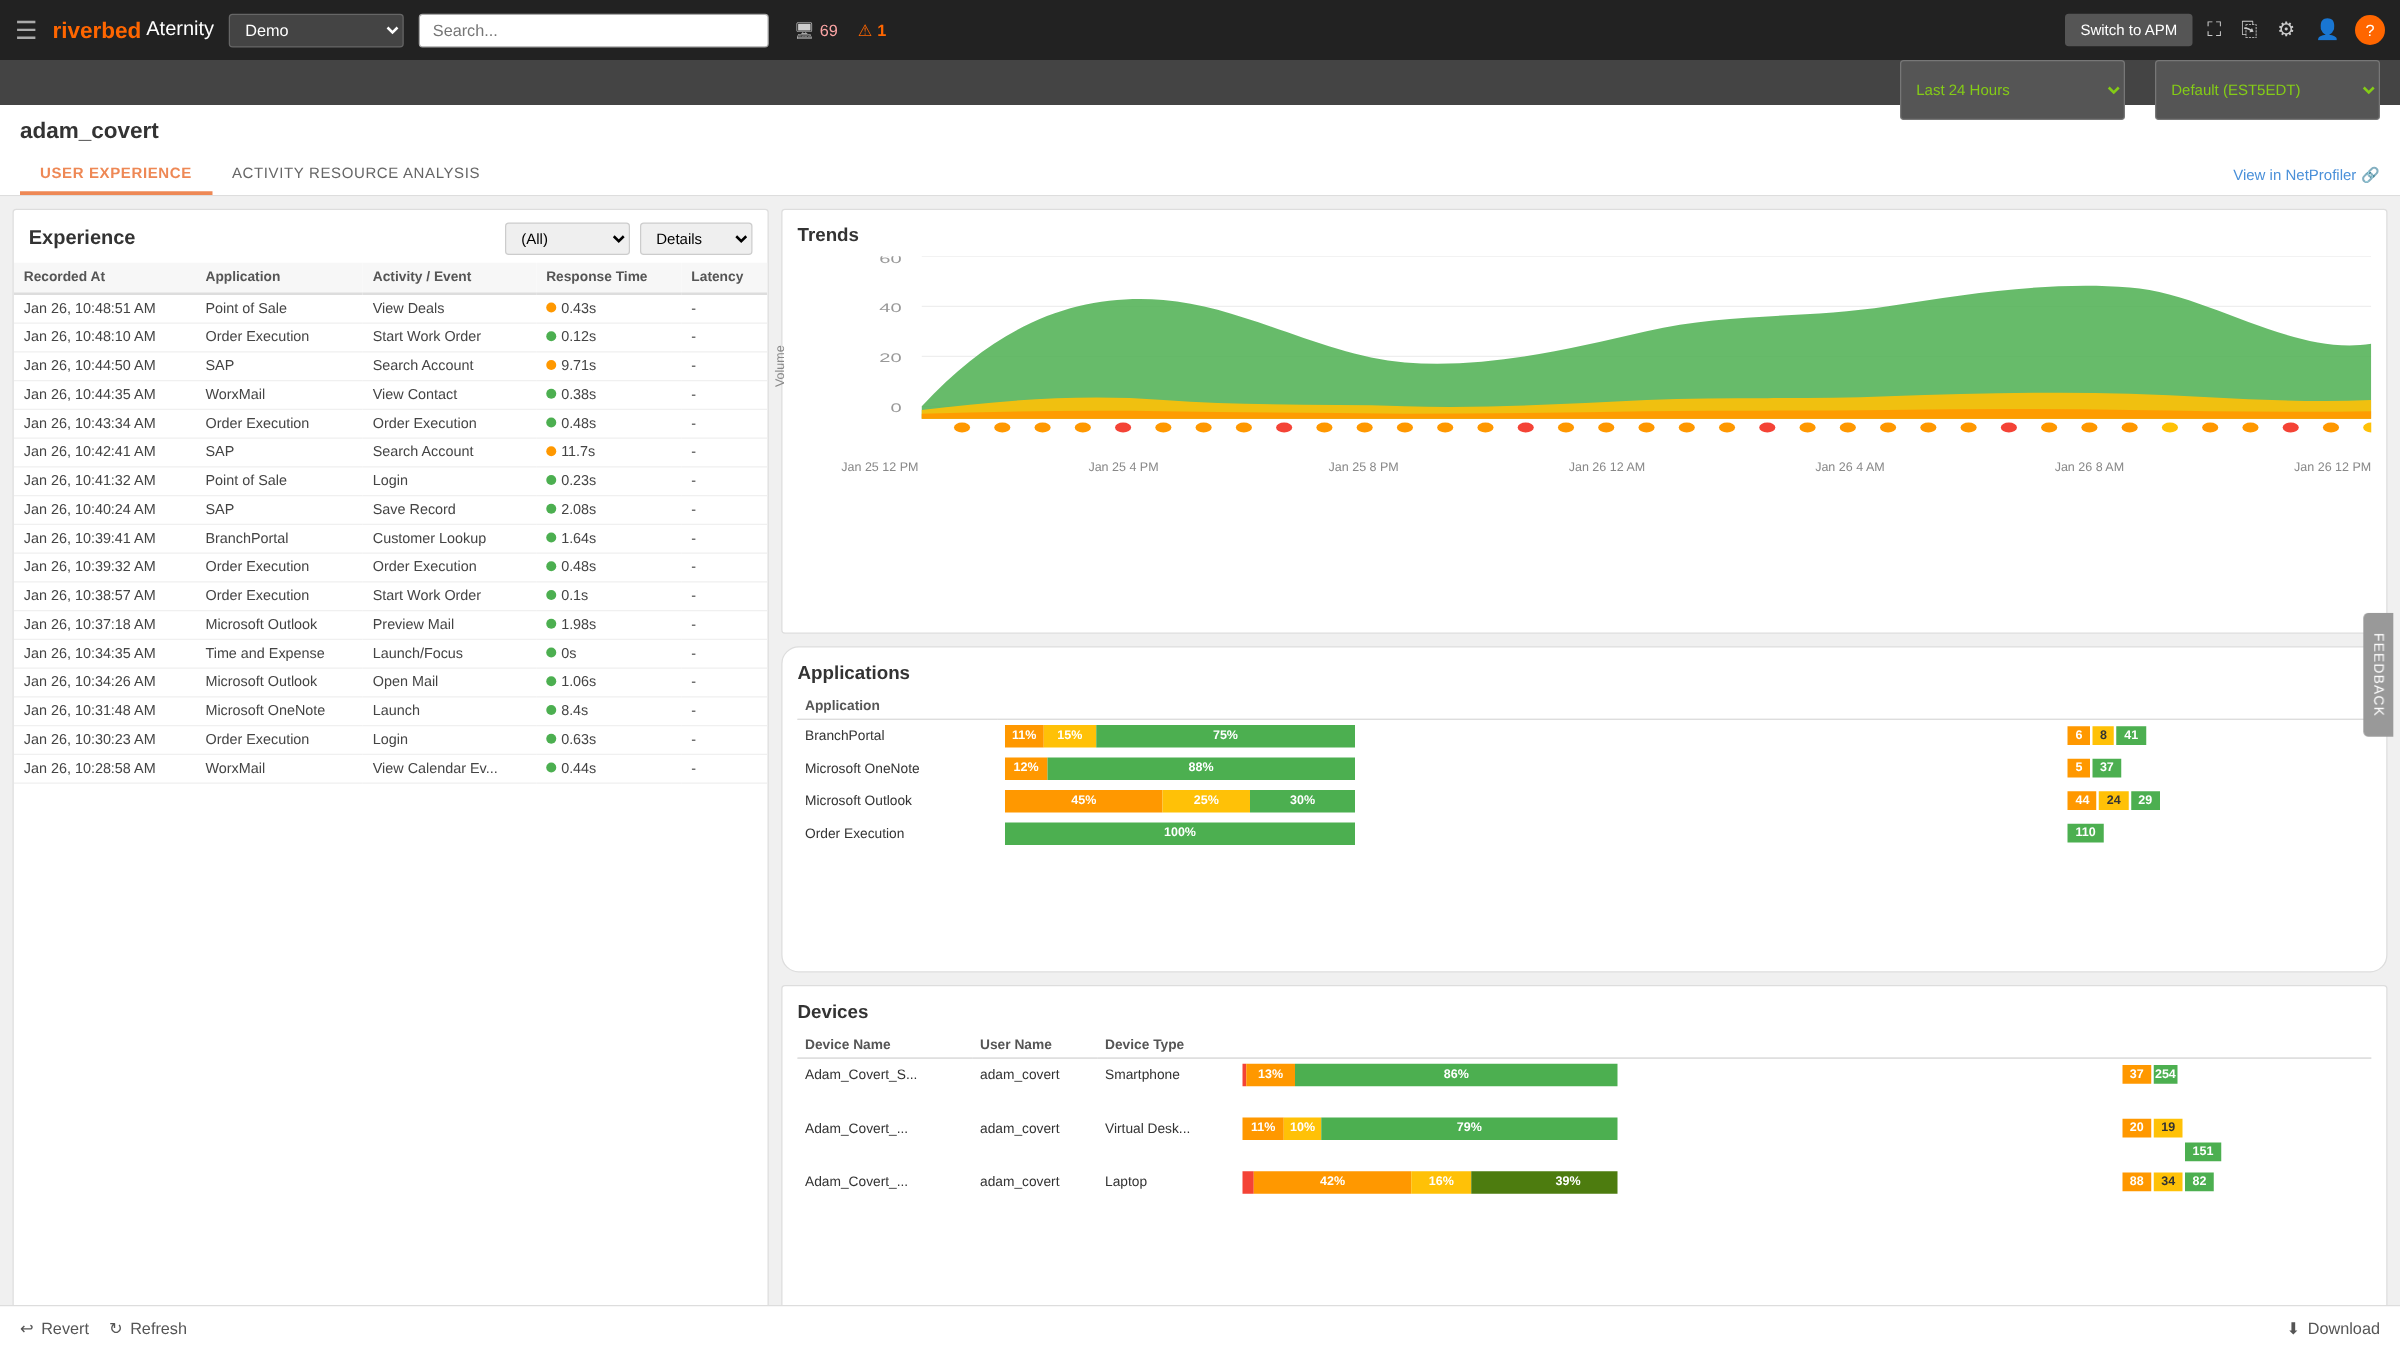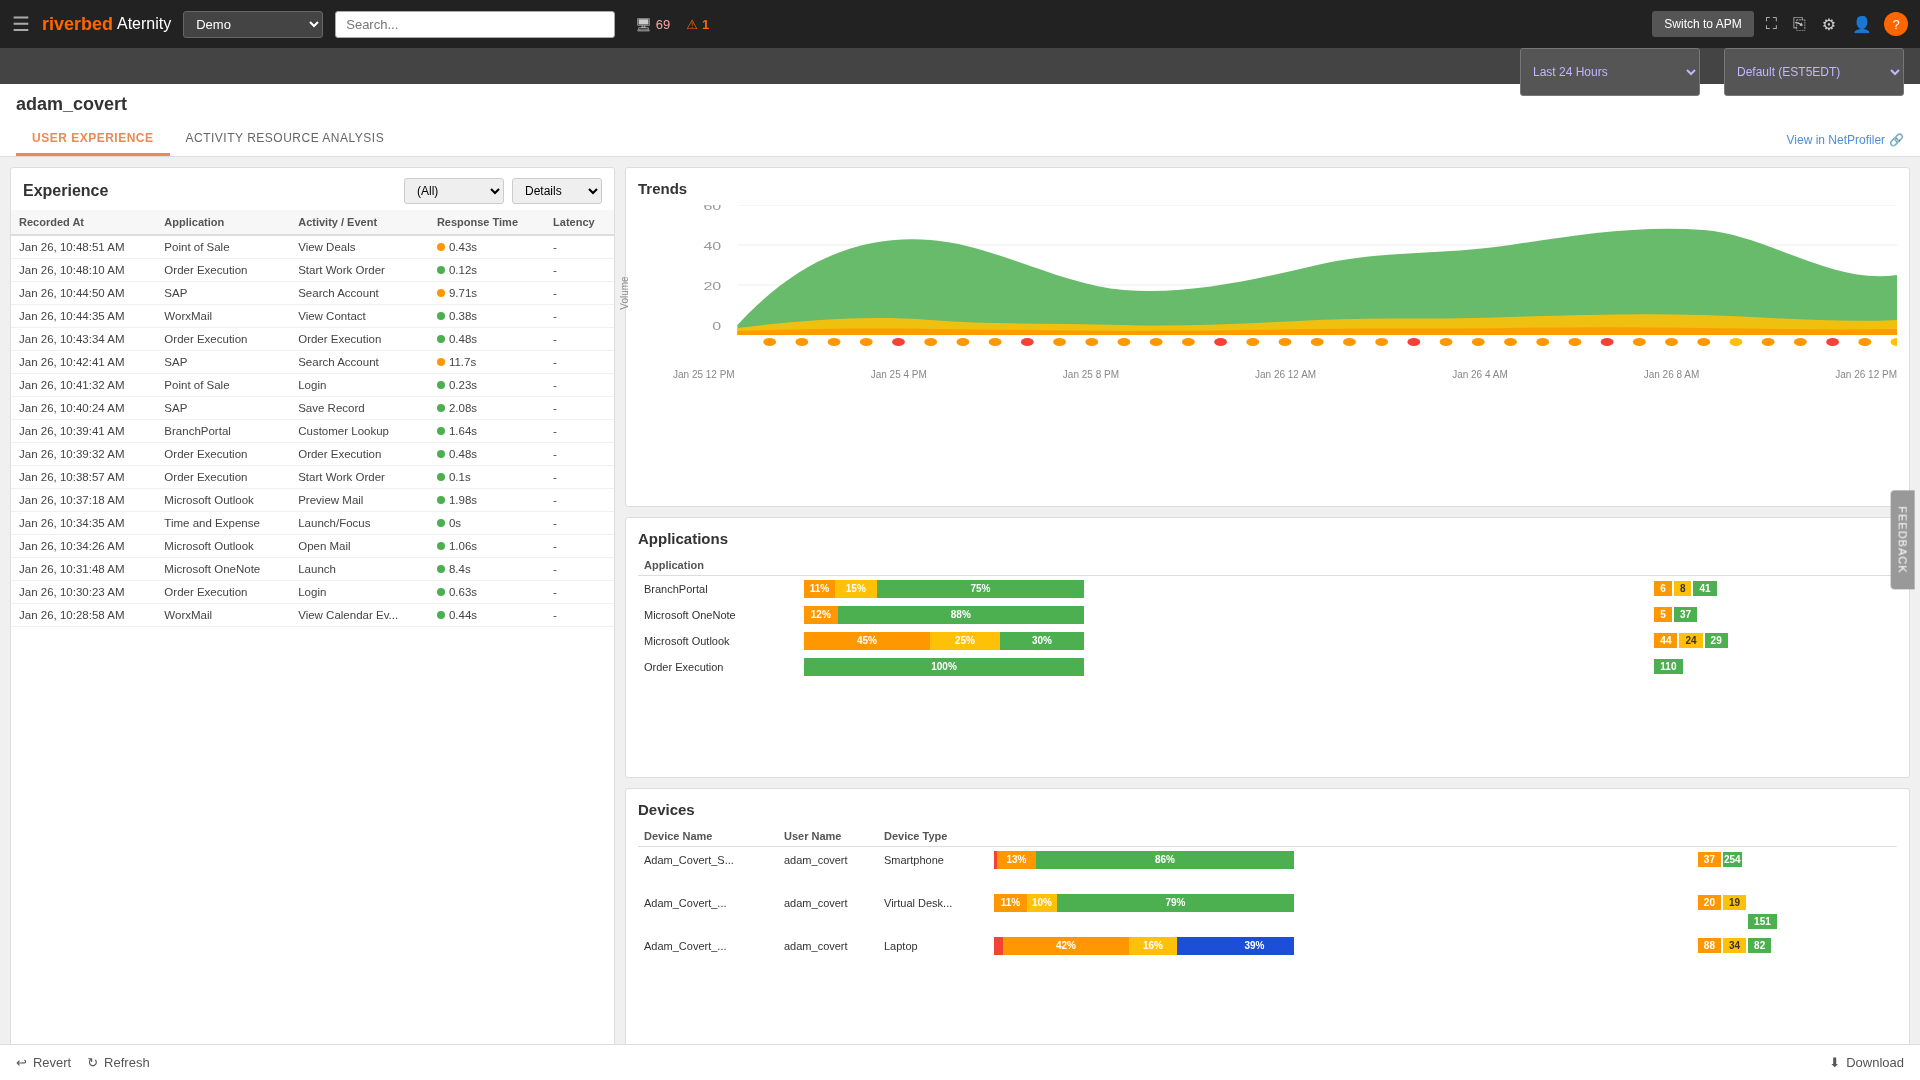--- a/index.html
+++ b/index.html
@@ -70,21 +70,21 @@
       height: 36px;
       display: flex;
       align-items: center;
       justify-content: flex-end;
       padding: 0 16px;
       gap: 24px;
     }
     .tf-label { color: #bbb; font-size: 11px; display: block; }
     .tf-select {
       background: #555;
-      color: #c4b5fd;
+      color: #84cc16;
       border: 1px solid #777;
       padding: 15px 8px;
       border-radius: 3px;
       font-size: 12px;
       width: 180px;
     }
 
     
     .page-header {
       background: #fff;
@@ -229,21 +229,21 @@
       position: absolute;
       left: -30px;
       top: 50%;
       transform: translateY(-50%) rotate(-90deg);
       font-size: 10px;
       color: #888;
     }
     .chart-wrapper { position: relative; padding-left: 35px; }
 
     
-    .apps-box { flex: 1.5; }
+    .apps-box { flex: 1.5; border-radius: 14px; }
     .app-table { width: 100%; font-size: 11px; border-collapse: collapse; }
     .app-table th {
       text-align: left;
       font-weight: bold;
       color: #555;
       padding: 4px 6px;
       border-bottom: 1px solid #ddd;
       font-size: 11px;
     }
     .app-table td { padding: 4px 6px; vertical-align: middle; }
@@ -719,21 +719,21 @@
   </tr>
             <tr>
     <td style="white-space:nowrap;">Adam_Covert_...</td>
     <td>adam_covert</td>
     <td>Laptop</td>
     <td>
                 <div style="display:flex;height:18px;width:300px;">
                   <div style="width:3%;background:#f44336;display:flex;align-items:center;justify-content:center;font-size:10px;color:#fff;font-weight:bold;"></div>
                   <div style="width:42%;background:#ff9800;display:flex;align-items:center;justify-content:center;font-size:10px;color:#fff;font-weight:bold;">42%</div>
                   <div style="width:16%;background:#ffc107;display:flex;align-items:center;justify-content:center;font-size:10px;color:#fff;font-weight:bold;">16%</div>
-                  <div style="width:39%;background:#1d4ed8;display:flex;align-items:center;justify-content:center;font-size:10px;color:#fff;font-weight:bold;padding-left:38px;">39%</div>
+                  <div style="width:39%;background:#4d7c0f;display:flex;align-items:center;justify-content:center;font-size:10px;color:#fff;font-weight:bold;padding-left:38px;">39%</div>
                 </div>
               </td>
     <td>
                 <div style="display:flex;gap:2px;align-items:center;">
                   <div style="padding:2px 6px;background:#ff9800;color:#fff;font-size:10px;font-weight:bold;">88</div>
                   <div style="padding:2px 6px;background:#ffc107;color:#333;font-size:10px;font-weight:bold;">34</div>
                   <div style="padding:2px 6px;background:#4caf50;color:#fff;font-size:10px;font-weight:bold;">82</div>
                 </div>
               </td>
   </tr>

